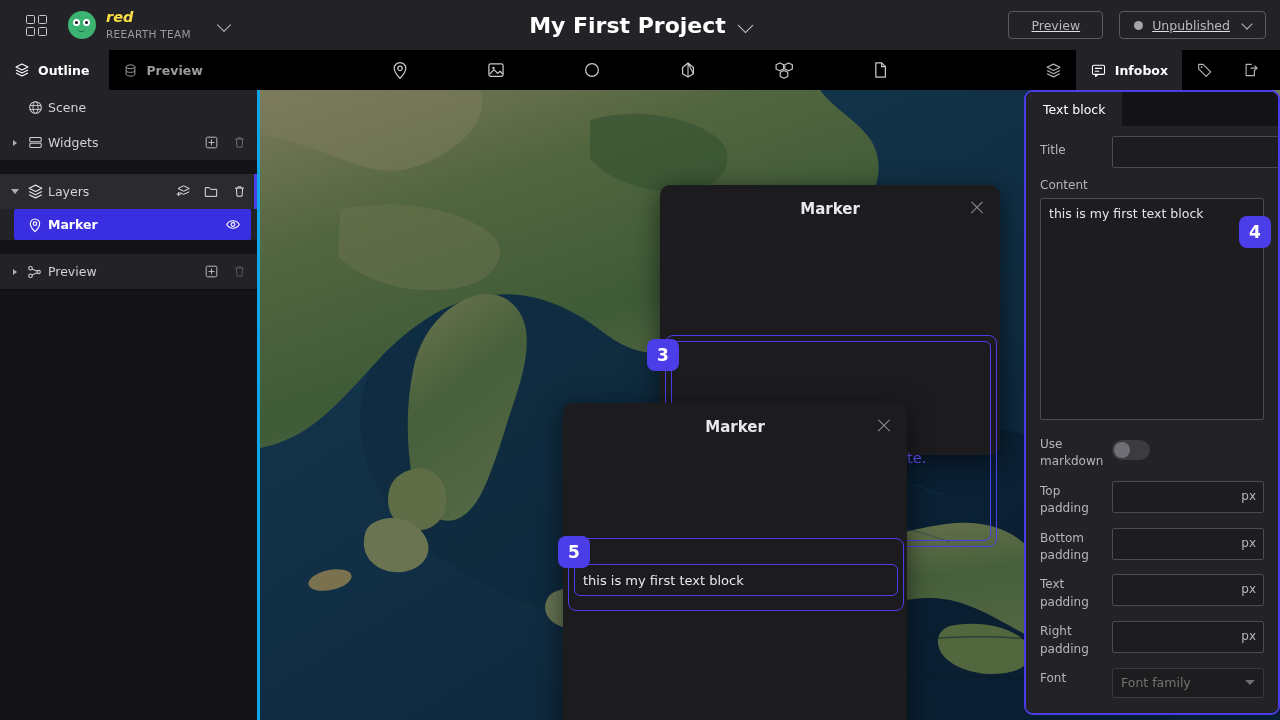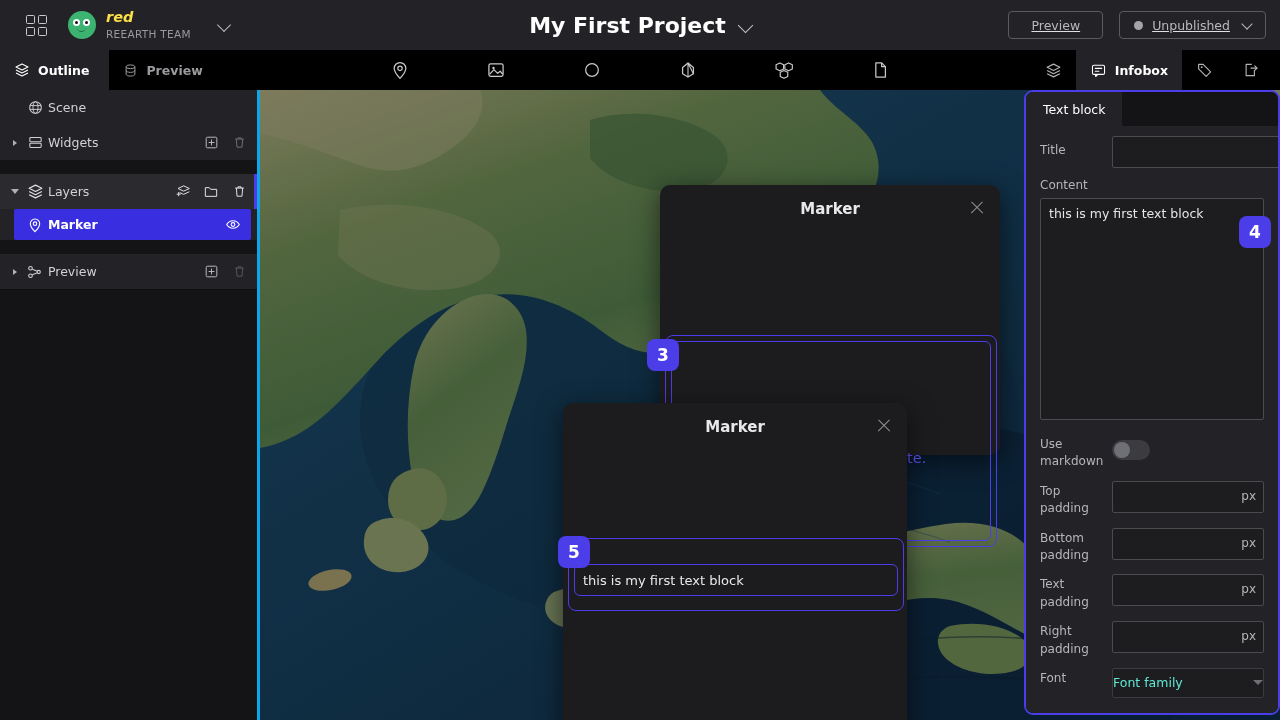--- a/index.html
+++ b/index.html
@@ -167,22 +167,22 @@
     line-height: 1.4;
   }
   .content-label { font-size: 12px; color: #b6b6ba; margin-bottom: 6px; display:block; }
   .toggle { width: 38px; height: 20px; border-radius: 10px; background: #3b3b40; position: relative; margin-top: 6px; cursor: pointer; }
   .toggle .knob { position:absolute; left: 2px; top: 2px; width: 16px; height: 16px; border-radius: 50%; background: #6f6f76; }
   .unit-wrap { flex: 1; position: relative; }
   .unit-wrap .inp { width: 100%; padding-right: 26px; text-align: right; }
   .unit { position: absolute; right: 8px; top: 8px; font-size: 12px; color: #b6b6ba; pointer-events: none; }
   .sel {
     flex: 1; height: 30px; background: #1d1d20; border: 1px solid #3a3a3f; border-radius: 2px;
-    display: flex; align-items: center; justify-content: space-between; padding: 0 0;
-    color: #5eead4; font-size: 12.5px; cursor: pointer;
+    display: flex; align-items: center; justify-content: space-between; padding: 0 8px;
+    color: #737373; font-size: 12.5px; cursor: pointer;
   }
   .sel .tri { width:0;height:0;border-left:5px solid transparent;border-right:5px solid transparent;border-top:5px solid #6e6e74; }
   svg.i { display: block; }
 </style>
 </head>
 <body>
 
 <div id="app">
 
   <div class="topbar">

